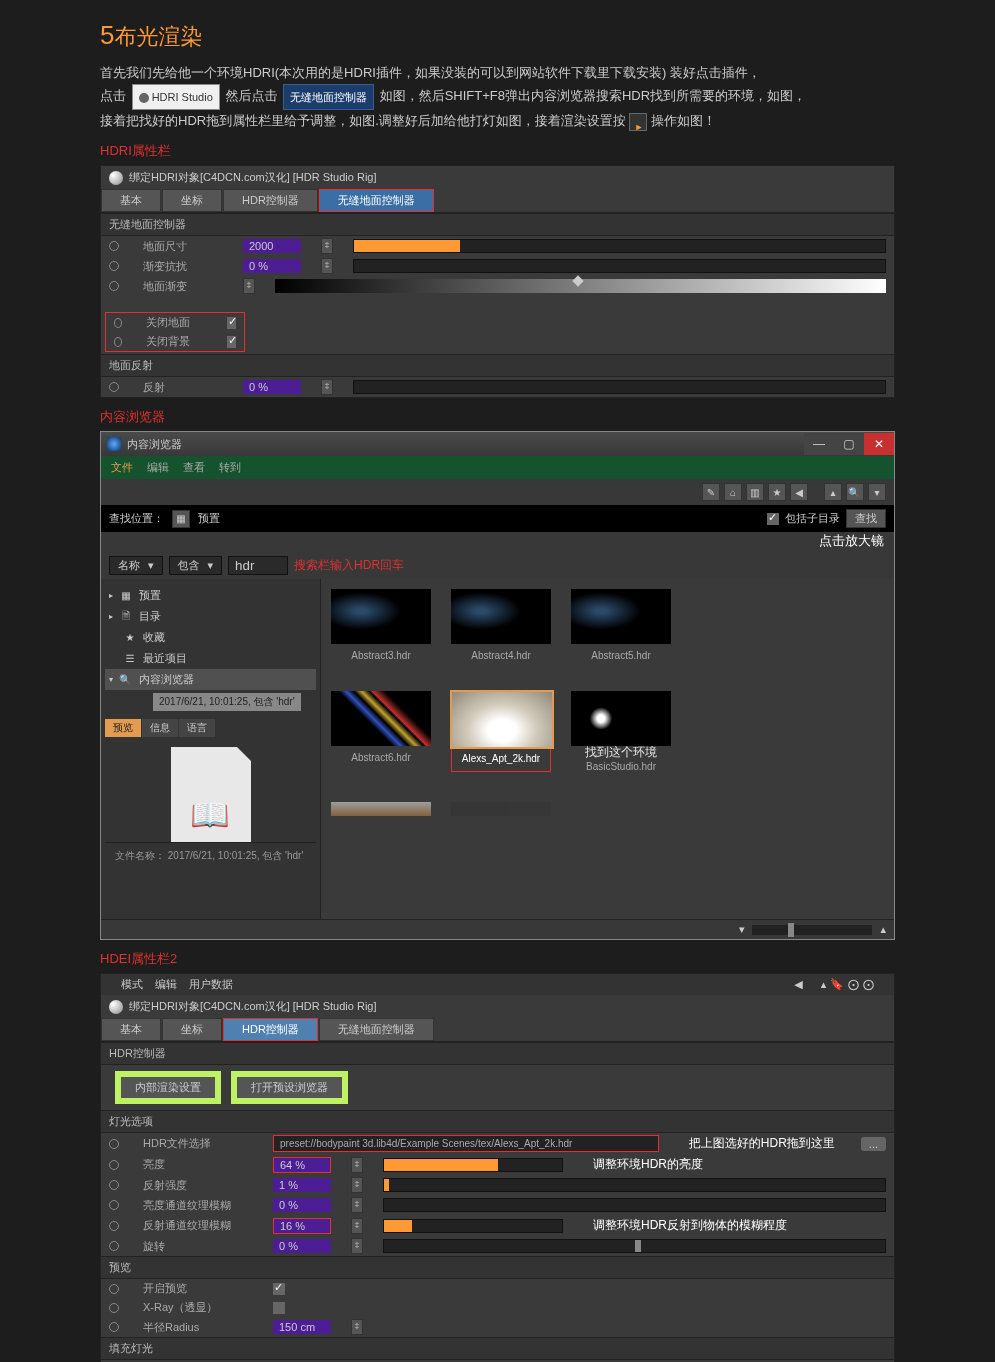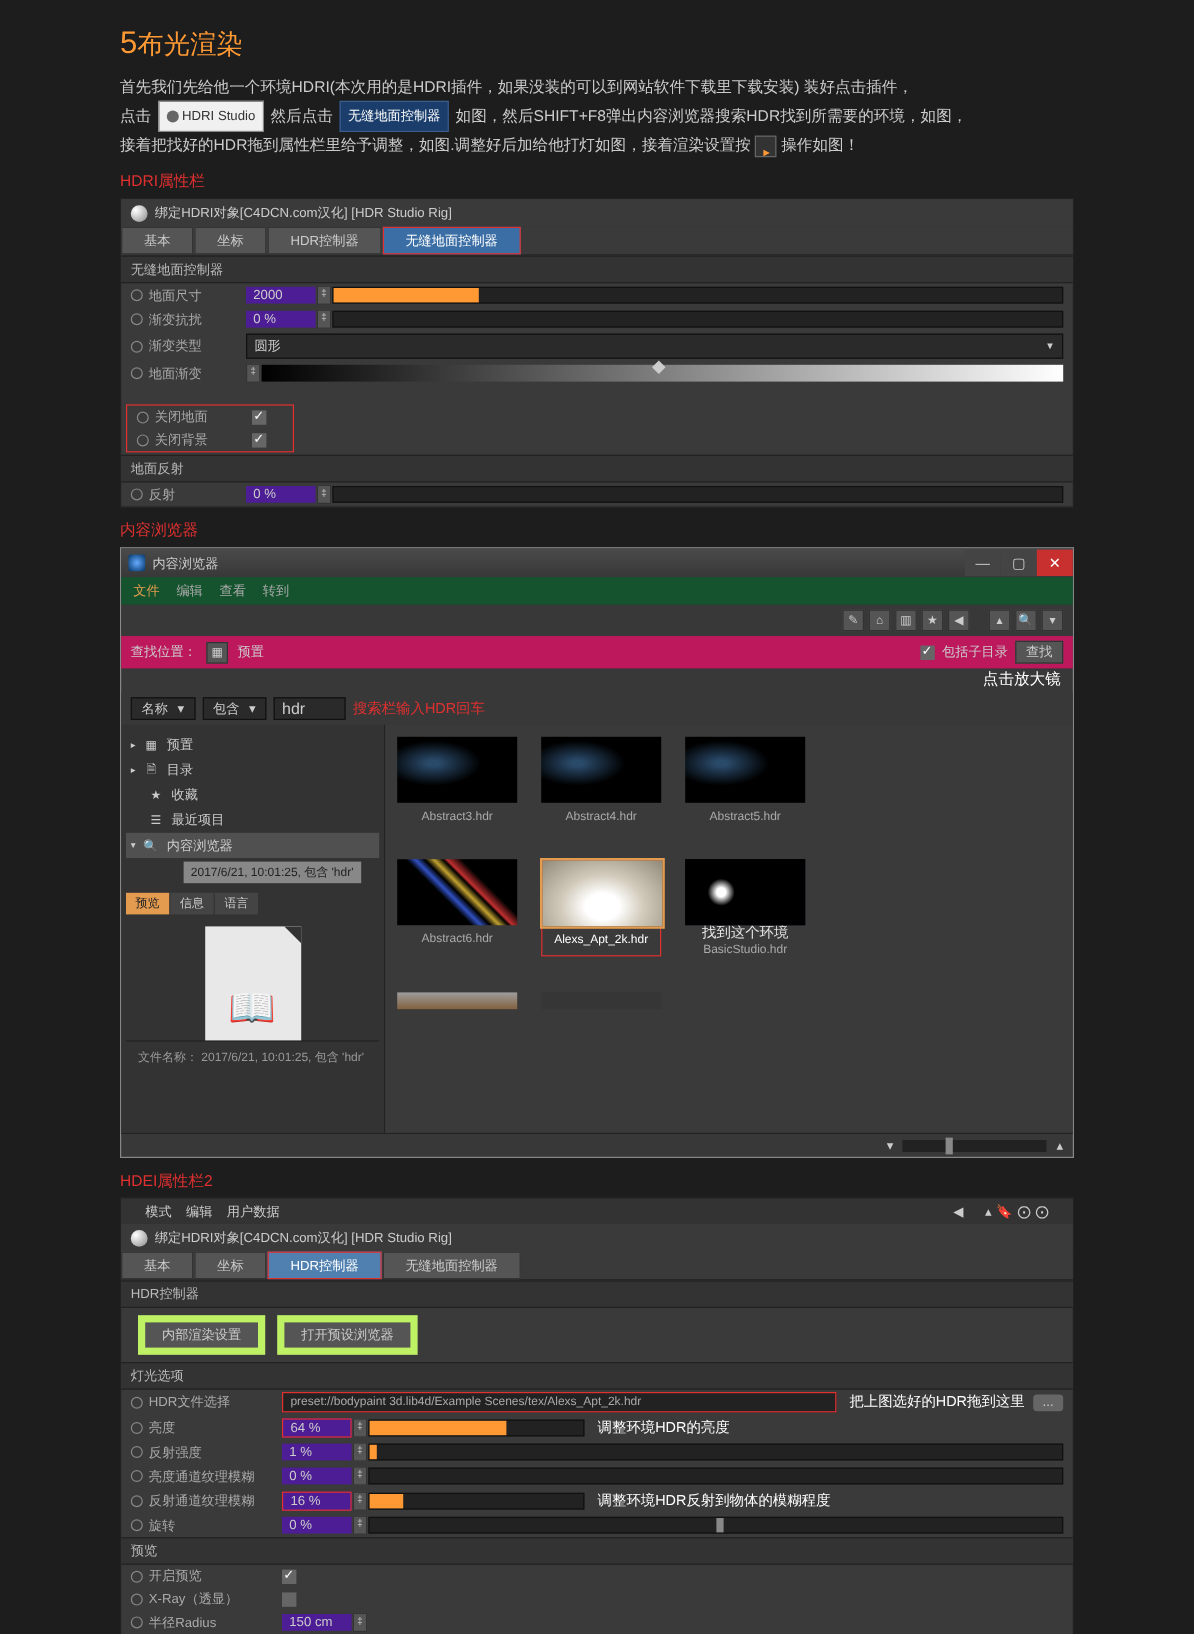--- a/index.html
+++ b/index.html
@@ -16,21 +16,21 @@
 .render-icon::after{content:"►";color:#ff9933;font-size:9px;position:absolute;top:2px;left:4px}
 .section-label{color:#e03030;font-size:13px;margin:10px 0 5px}
 .panel{background:#3a3a3a;border:1px solid #222}
 .panel-head{display:flex;align-items:center;padding:4px 8px;background:#3a3a3a}
 .panel-head .dot{width:14px;height:14px;background:radial-gradient(circle at 30% 30%,#fff,#888);border-radius:50%;margin-right:6px}
 .tabs{display:flex;background:#3a3a3a;border-bottom:1px solid #222}
 .tab{padding:3px 18px;background:#555;color:#ccc;border:1px solid #333;margin-right:1px;font-size:11px;cursor:pointer}
 .tab.active{background:#3a6ea5;color:#fff}
 .tab.active2{background:#5080b0;color:#fff}
 .subhead{background:#333;padding:3px 8px;border-top:1px solid #222;border-bottom:1px solid #222;color:#bbb}
-.row{display:flex;align-items:center;padding:2px 8px;gap:1px}
+.row{display:flex;align-items:center;padding:2px 8px;gap:20px}
 .row .lbl{width:80px;color:#aaa}
 .row .lbl-wide{width:110px;color:#aaa}
 .circ{display:inline-block;width:10px;height:10px;border:1px solid #888;border-radius:50%;margin-right:4px}
 .numbox{background:#4c1d95;padding:1px 6px;width:58px;color:#ccc;display:inline-block}
 .spinbtn{background:#555;width:12px;height:16px;display:inline-block;border:1px solid #333;text-align:center;line-height:12px;font-size:8px}
 .slider{flex:1;height:14px;background:#222;position:relative;border:1px solid #111}
 .slider .fill{position:absolute;left:0;top:0;bottom:0;background:#ff9933}
 .slider .handle{position:absolute;top:0;bottom:0;width:6px;background:#888}
 .combo{flex:1;background:#2a2a2a;border:1px solid #111;padding:2px 6px;display:flex;justify-content:space-between;align-items:center}
 .combo .arr{font-size:8px}
@@ -46,21 +46,21 @@
 .titlebar-left{display:flex;align-items:center;padding-left:6px;gap:6px}
 .winbtns{display:flex}
 .winbtn{width:30px;height:22px;display:flex;align-items:center;justify-content:center;font-size:12px}
 .winbtn.min{background:#444}
 .winbtn.max{background:#444}
 .winbtn.close{background:#c83030;color:#fff}
 .menubar{display:flex;gap:14px;padding:4px 10px;background:#14532d;color:#aaa}
 .menubar .fm{color:#e39b4f}
 .toolbar2{display:flex;justify-content:flex-end;padding:4px 8px;background:#383838;gap:4px;align-items:center}
 .tbicon{width:18px;height:18px;background:#555;border:1px solid #333;display:flex;align-items:center;justify-content:center;font-size:10px}
-.searchrow{display:flex;align-items:center;padding:4px 8px;gap:8px;background:#be185d}
+.searchrow{display:flex;align-items:center;padding:4px 8px;gap:8px;background:#000000}
 .searchrow .right{margin-left:auto;display:flex;align-items:center;gap:6px}
 .searchbtn{background:#555;border:1px solid #333;padding:1px 8px;font-size:11px}
 .filterrow{display:flex;align-items:center;padding:4px 8px;gap:6px;background:#383838}
 .dropdown{background:#2a2a2a;border:1px solid #111;padding:1px 8px;display:flex;align-items:center;gap:8px;font-size:11px}
 .textinput{background:#2a2a2a;border:1px solid #111;padding:1px 6px;width:60px;color:#ccc}
 .red-hint{color:#e03030;font-size:12px}
 .white-hint{color:#fff;font-size:13px}
 .browser-body{display:flex;height:340px}
 .tree{width:220px;background:#333;border-right:1px solid #222;padding:6px 4px;font-size:11px}
 .tree-item{display:flex;align-items:center;padding:3px 4px;gap:6px}
@@ -149,28 +149,20 @@
       </div>
   <div class="row">
         <span class="circ"></span>
         <span class="lbl">渐变抗扰</span>
         <span class="numbox">0 %</span>
         <span class="spinbtn">‡</span>
         <div class="slider"></div>
       </div>
   <div class="row">
         <span class="circ"></span>
-        <span class="lbl">渐变类型</span>
-        <div class="combo">
-          <span>圆形</span>
-          <span class="arr">▼</span>
-        </div>
-      </div>
-  <div class="row">
-        <span class="circ"></span>
         <span class="lbl">地面渐变</span>
         <span class="spinbtn">‡</span>
         <div class="gradient-bar">
           <span class="grad-handle" style="left:49%"></span>
         </div>
       </div>
   <div class="red-box" style="margin:16px 0 2px 4px;width:140px">
     <div class="row">
           <span class="circ"></span>
           <span class="lbl">关闭地面</span>

